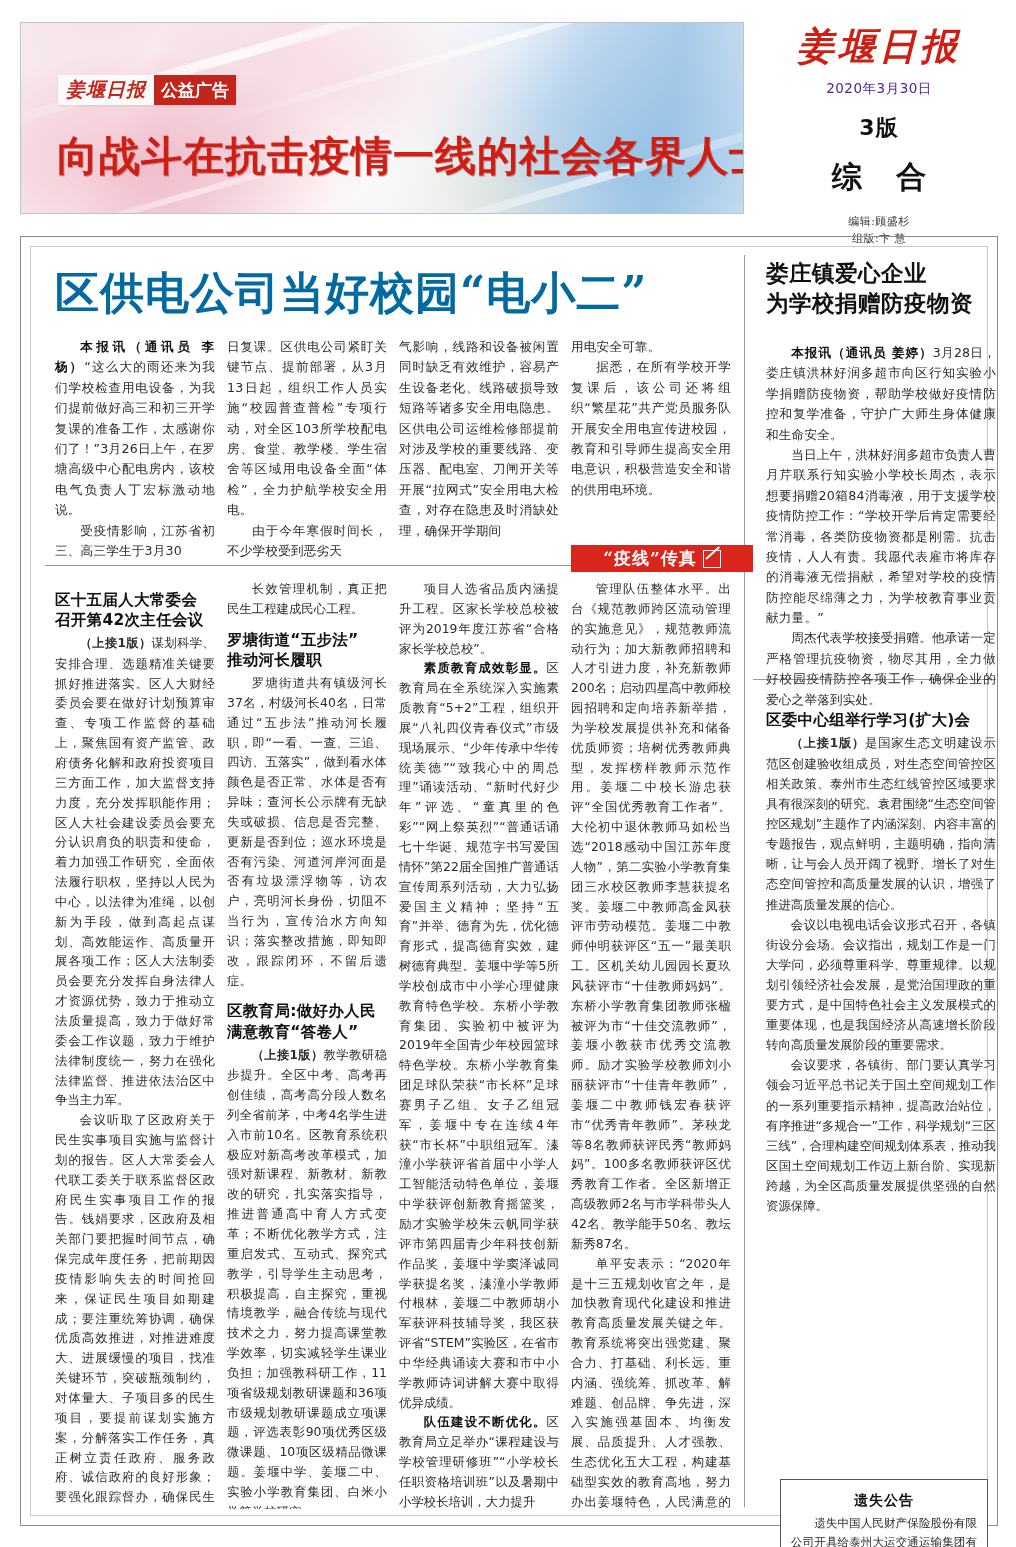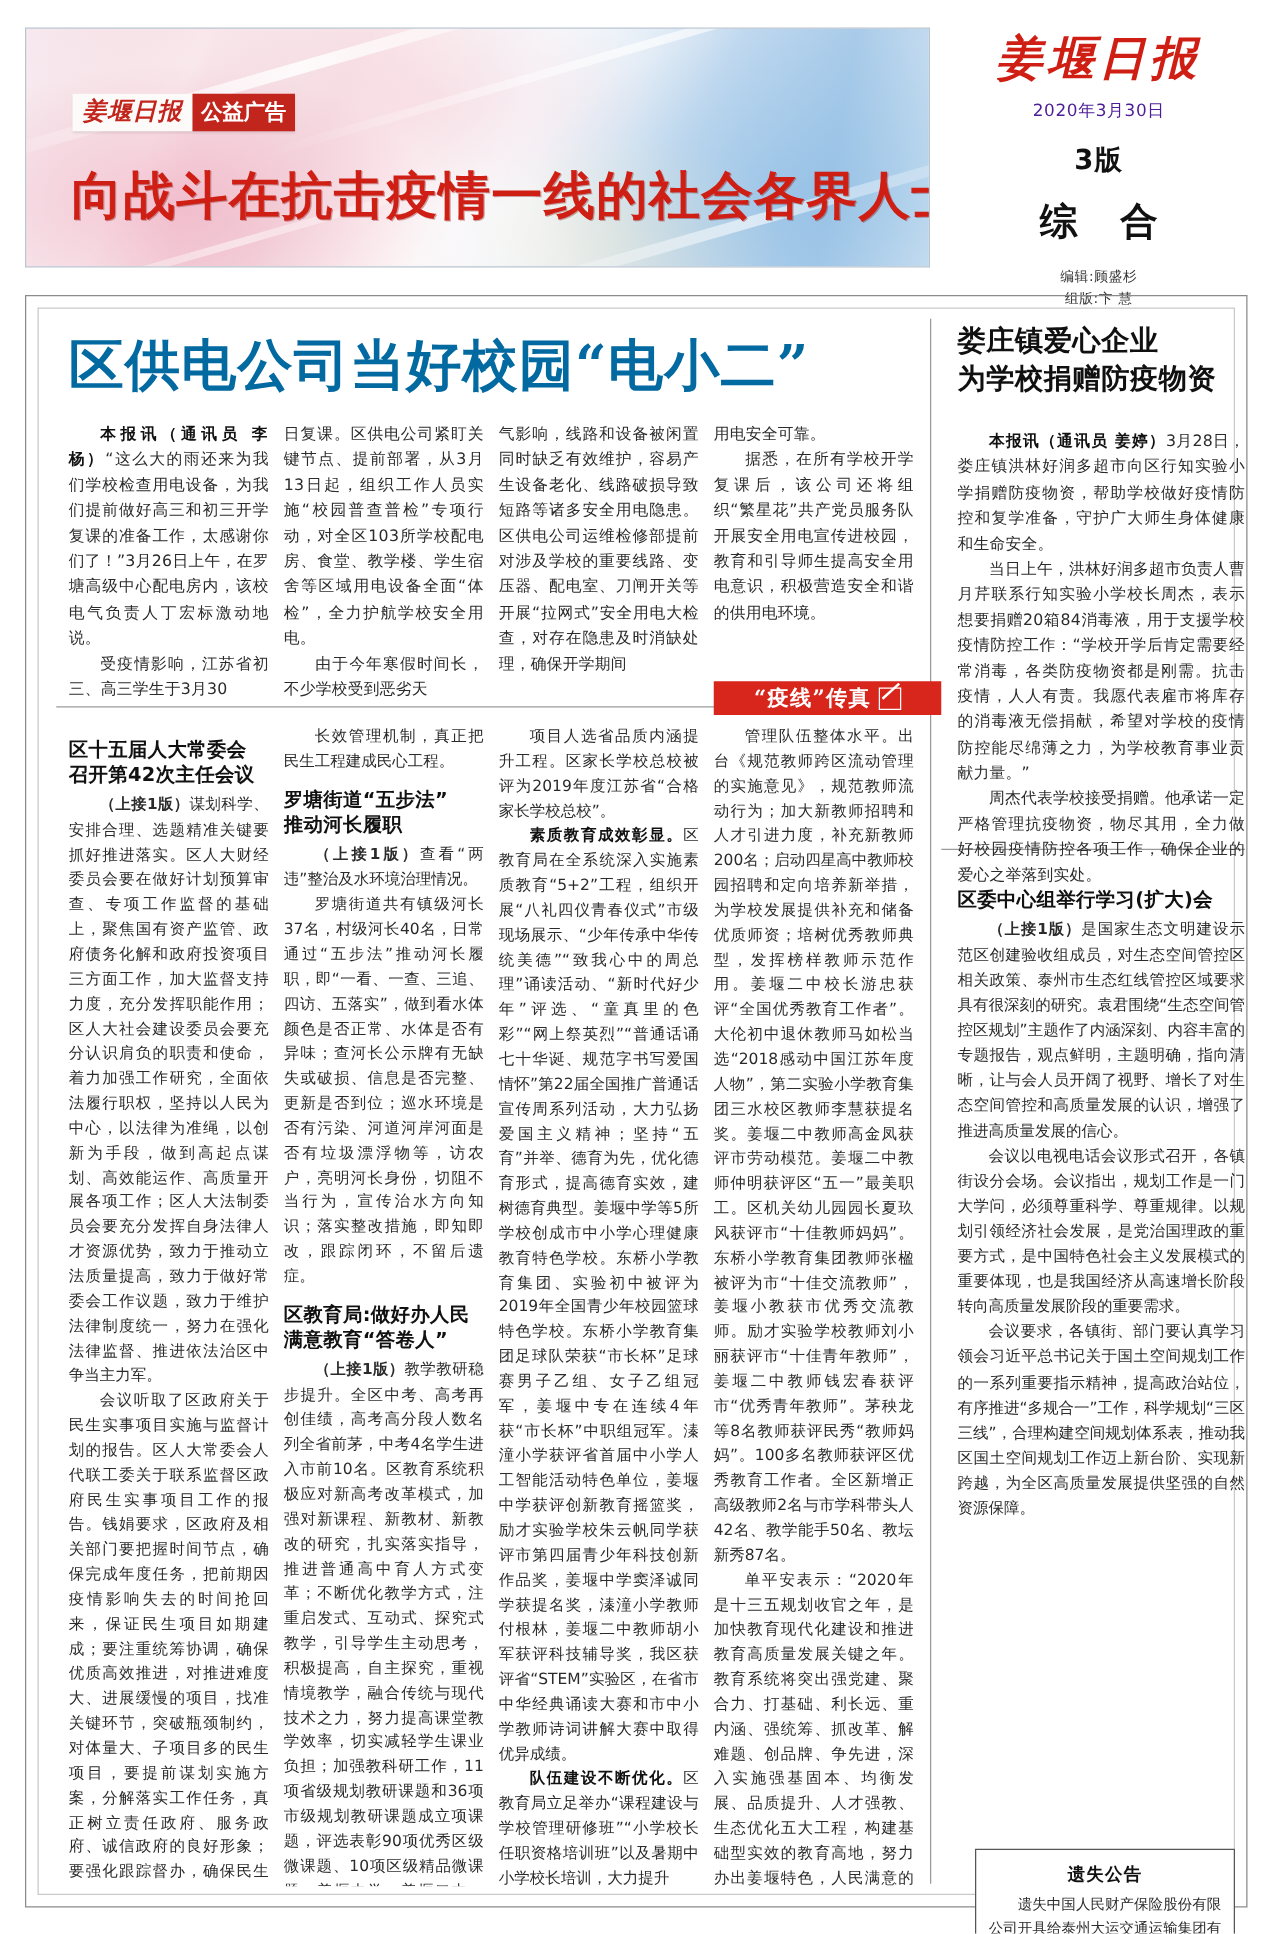--- a/index.html
+++ b/index.html
@@ -413,21 +413,20 @@
         <p class="noind"><span class="cont-mark">（上接1版）</span><span>谋划科学、安排合理、选题精准关键要抓好推进落实。区人大财经委员会要在做好计划预算审查、专项工作监督的基础上，聚焦国有资产监管、政府债务化解和政府投资项目三方面工作，加大监督支持力度，充分发挥职能作用；区人大社会建设委员会要充分认识肩负的职责和使命，着力加强工作研究，全面依法履行职权，坚持以人民为中心，以法律为准绳，以创新为手段，做到高起点谋划、高效能运作、高质量开展各项工作；区人大法制委员会要充分发挥自身法律人才资源优势，致力于推动立法质量提高，致力于做好常委会工作议题，致力于维护法律制度统一，努力在强化法律监督、推进依法治区中争当主力军。</span></p>
         <p>会议听取了区政府关于民生实事项目实施与监督计划的报告。区人大常委会人代联工委关于联系监督区政府民生实事项目工作的报告。钱娟要求，区政府及相关部门要把握时间节点，确保完成年度任务，把前期因疫情影响失去的时间抢回来，保证民生项目如期建成；要注重统筹协调，确保优质高效推进，对推进难度大、进展缓慢的项目，找准关键环节，突破瓶颈制约，对体量大、子项目多的民生项目，要提前谋划实施方案，分解落实工作任务，真正树立责任政府、服务政府、诚信政府的良好形象；要强化跟踪督办，确保民生工程发挥效益，进一步健全代表参与机制，建立对口指导评估机制，探索</p>
       </div>
 
       <div class="lcol" id="l2">
         <p class="noind">长效管理机制，真正把民生工程建成民心工程。</p>
         <div class="sub-h">
           <div>罗塘街道“五步法”</div>
           <div>推动河长履职</div>
         </div>
-        <p class="noind"><span class="cont-mark">（上接1版）</span><span>查看“两违”整治及水环境治理情况。</span></p>
         <p>罗塘街道共有镇级河长37名，村级河长40名，日常通过“五步法”推动河长履职，即“一看、一查、三追、四访、五落实”，做到看水体颜色是否正常、水体是否有异味；查河长公示牌有无缺失或破损、信息是否完整、更新是否到位；巡水环境是否有污染、河道河岸河面是否有垃圾漂浮物等，访农户，亮明河长身份，切阻不当行为，宣传治水方向知识；落实整改措施，即知即改，跟踪闭环，不留后遗症。</p>
 
         <div class="sub-h">
           <div>区教育局:做好办人民</div>
           <div>满意教育“答卷人”</div>
         </div>
         <p class="noind"><span class="cont-mark">（上接1版）</span><span>教学教研稳步提升。全区中考、高考再创佳绩，高考高分段人数名列全省前茅，中考4名学生进入市前10名。区教育系统积极应对新高考改革模式，加强对新课程、新教材、新教改的研究，扎实落实指导，推进普通高中育人方式变革；不断优化教学方式，注重启发式、互动式、探究式教学，引导学生主动思考，积极提高，自主探究，重视情境教学，融合传统与现代技术之力，努力提高课堂教学效率，切实减轻学生课业负担；加强教科研工作，11项省级规划教研课题和36项市级规划教研课题成立项课题，评选表彰90项优秀区级微课题、10项区级精品微课题。姜堰中学、姜堰二中、实验小学教育集团、白米小学等学校研究</span></p>
       </div>
 
       <div class="lcol" id="l3">

